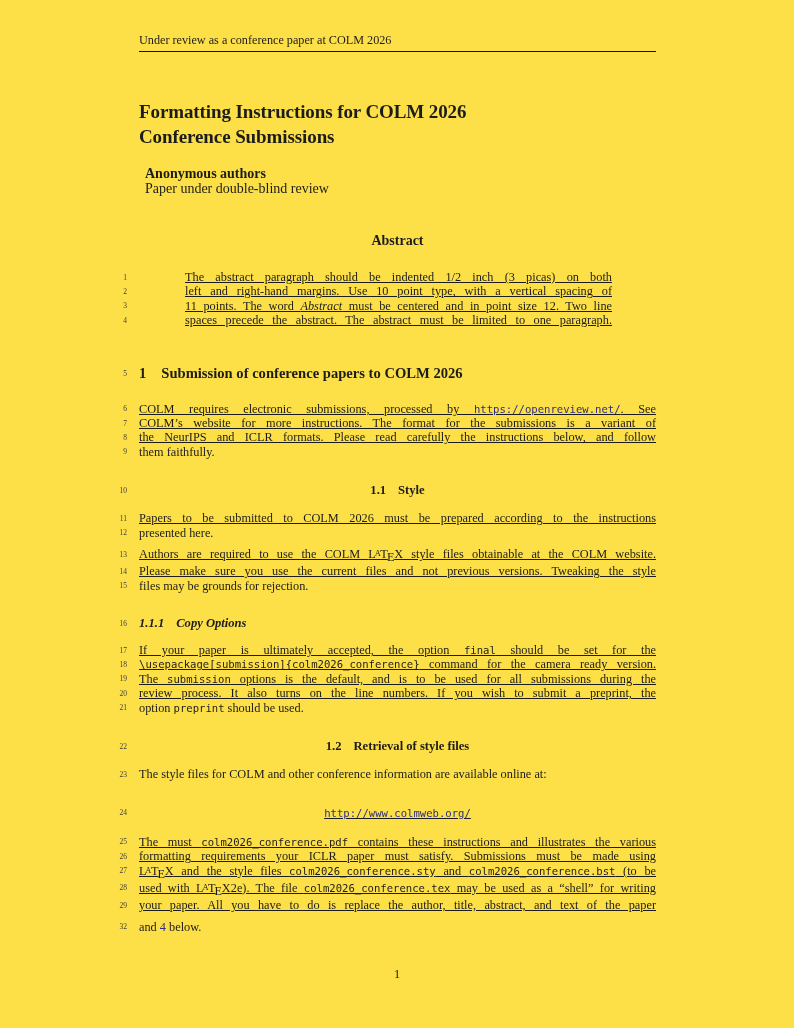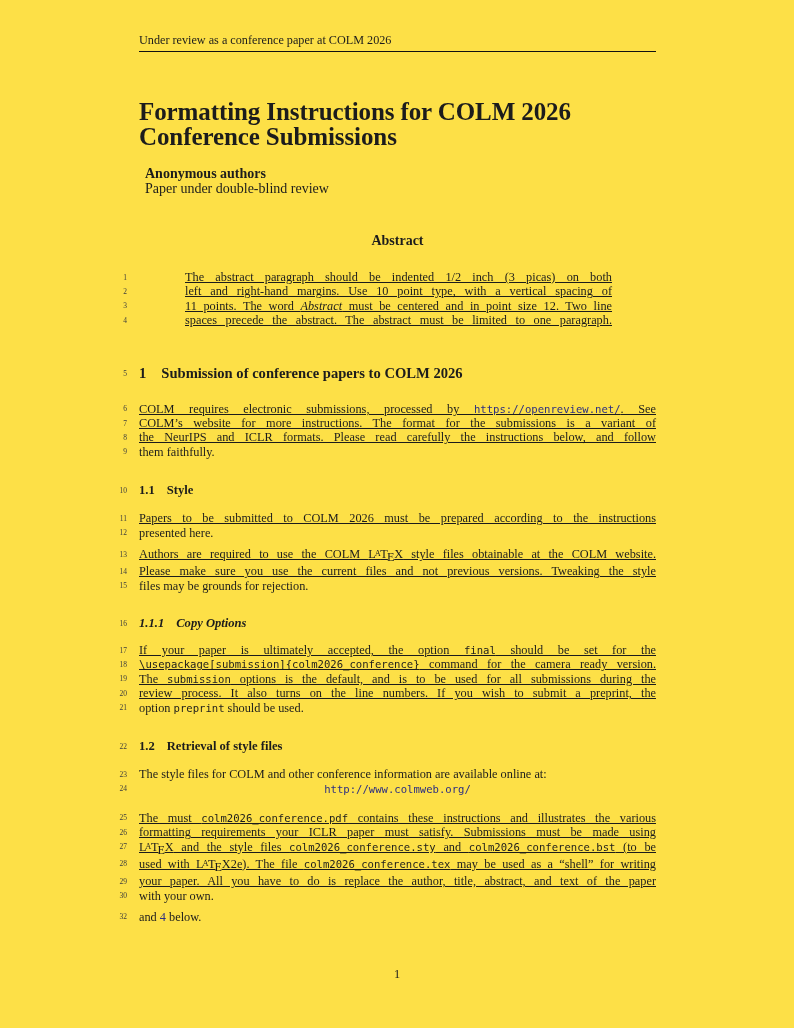--- a/index.html
+++ b/index.html
@@ -7,47 +7,47 @@
   .page {
     position:relative; width:794px; height:1028px; background:#fde047;
     color:var(--text); font-family:"Liberation Serif", serif; font-size:12.3px;
     overflow:hidden;
   }
   .content { position:absolute; left:139px; top:0; width:517px; }
 
   .running-head { margin-top:33px; font-size:12.2px; line-height:15px; }
   .head-rule { margin-top:3px; border-top:1.8px solid #111; height:0; }
 
-  .paper-title { margin-top:47px; font-size:25px; font-weight:bold; line-height:25px; letter-spacing:-0.1px; }
+  .paper-title { margin-top:47px; font-size:19px; font-weight:bold; line-height:25px; letter-spacing:-0.1px; }
   .authors { margin:17px 0 0 6px; line-height:15px; font-size:14px; }
   .authors-bold { font-weight:bold; }
 
   .abstract-heading { margin-top:36px; font-size:14px; font-weight:bold; text-align:center; line-height:17px; }
   .abstract-lines { margin:21px 0 0 46px; width:427px; }
   .abstract-lines .lnum { right:calc(100% + 58px); }
 
   .line { position:relative; line-height:14.4px; min-height:14.4px; }
   .lnum {
     position:absolute; right:calc(100% + 12px); top:3.5px;
     font-size:7.5px; line-height:1; color:var(--lnum);
     font-weight:normal; font-style:normal; font-family:"Liberation Serif", serif;
   }
   .ltext { display:block; }
   .jl { text-align:justify; text-align-last:justify;text-decoration:underline; }
   .ll { text-align:left; }
   .cl { text-align:center; }
 
   .para { margin-top:7px; }
-  .center-line { margin-top:0; }
+  .center-line { margin-top:24px;text-decoration:underline; }
   .center-line + .para { margin-top:15px; }
 
   .h1 { font-size:14.6px; font-weight:bold; line-height:18px; margin:36px 0 20px; }
   .h1 .hnum { margin-right:15px; }
   .h1 .lnum { top:6px; }
-  .h2 { font-size:12.6px; font-weight:bold; line-height:15px; margin:24px 0 13px; }
+  .h2 { font-size:12.6px; font-weight:bold; line-height:15px; margin:24px 0 13px;text-align:center; }
   .h3 { font-size:12.6px; font-weight:bold; font-style:italic; line-height:15px; margin:23px 0 12px; }
   .h2 .hnum, .h3 .hnum { margin-right:12px; }
   .h2 .lnum, .h3 .lnum { top:4px; }
 
   .code { font-family:"DejaVu Sans Mono", monospace; font-size:10.6px; }
   .url { color:var(--link); }
   .ref { color:var(--link); }
   .it { font-style:italic; }
 
   .latex { white-space:nowrap; }
@@ -185,24 +185,20 @@
             <span class="ltext jl"><span class="latex">L<span class="lxA">A</span>T<span class="lxE">E</span>X</span><span> and the style files </span><span class="code">colm2026_conference.sty</span><span> and </span><span class="code">colm2026_conference.bst</span><span> (to be</span></span>
           </div>
           <div class="line">
             <span class="lnum">28</span>
             <span class="ltext jl"><span>used with </span><span class="latex">L<span class="lxA">A</span>T<span class="lxE">E</span>X2e</span><span>). The file </span><span class="code">colm2026_conference.tex</span><span> may be used as a “shell” for writing</span></span>
           </div>
           <div class="line">
             <span class="lnum">29</span>
             <span class="ltext jl"><span>your paper.  All you have to do is replace the author, title, abstract, and text of the paper</span></span>
           </div>
-          <div class="line">
-            <span class="lnum">30</span>
-            <span class="ltext ll"><span>with your own.</span></span>
-          </div>
         </div>
         <div class="para">
           <div class="line">
             <span class="lnum">32</span>
             <span class="ltext ll"><span>and </span><span class="ref">4</span><span> below.</span></span>
           </div>
         </div>
       </div>
   </div>
   <div class="footer">1</div>

